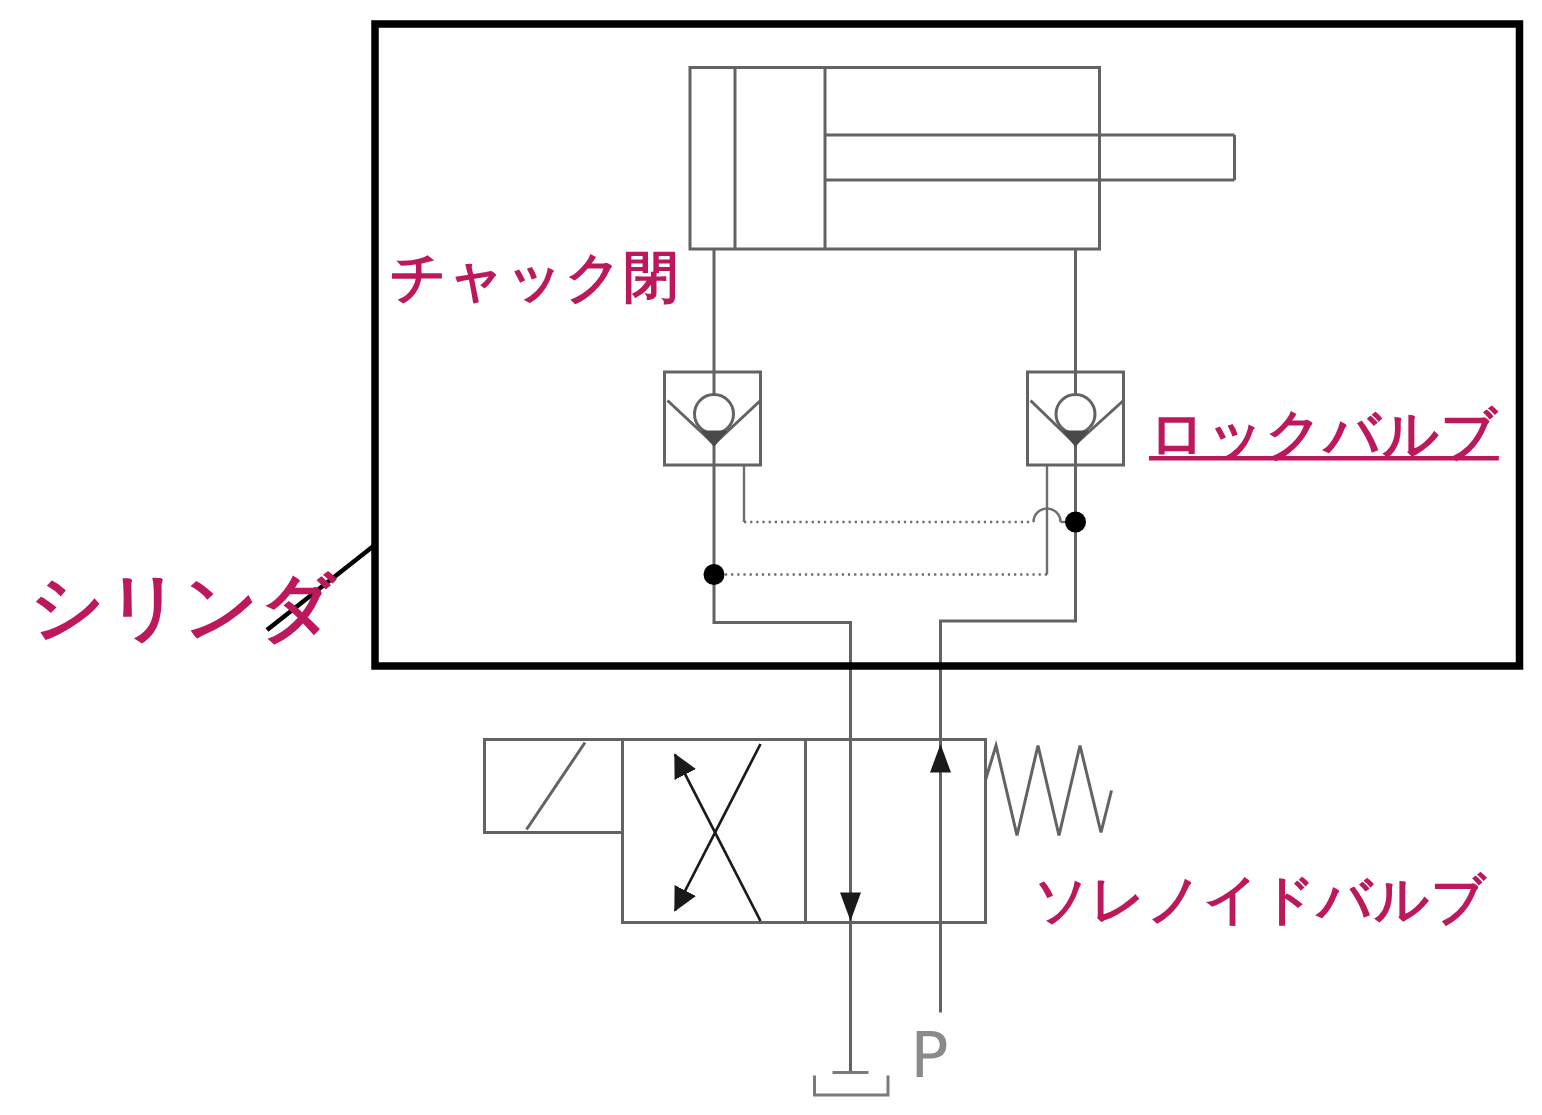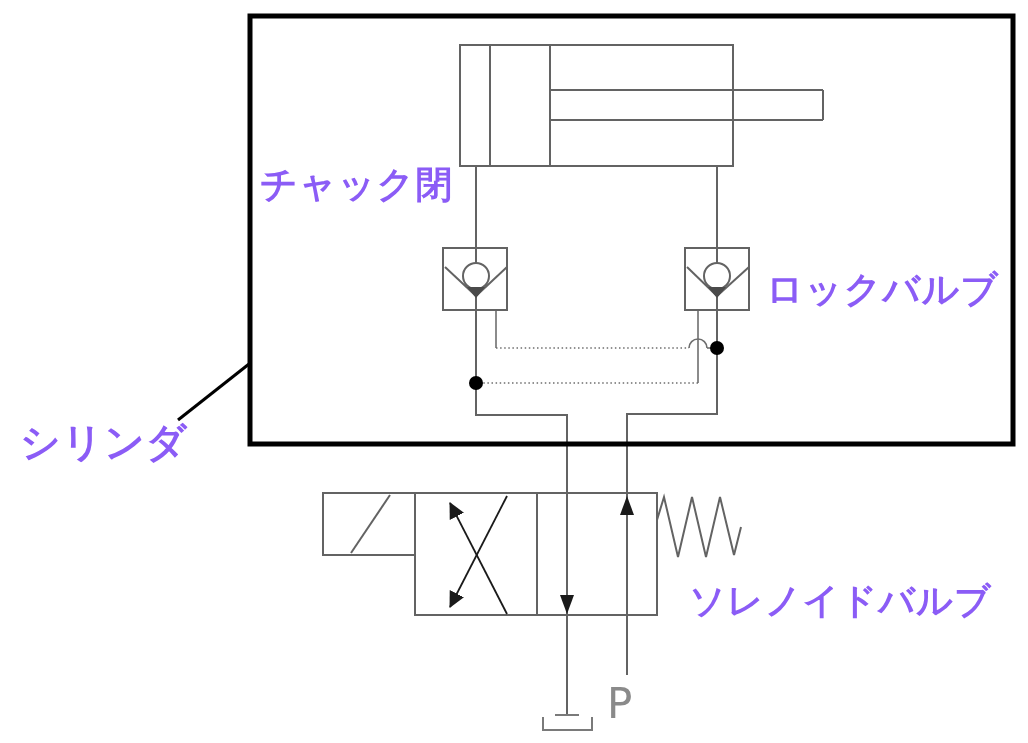--- a/index.html
+++ b/index.html
@@ -6,30 +6,30 @@
   .stage{
     position:relative;
     width:1028px;height:743px;
     background:#ffffff;
     overflow:hidden;
     font-family:"DejaVu Sans","Liberation Sans",sans-serif;
   }
   .stage svg{position:absolute;left:0;top:0;}
   .lbl{
     position:absolute;
-    color:#8b5cf6;
+    color:#be185d;
     font-weight:600;
     white-space:nowrap;
     letter-spacing:1px;
     line-height:1;
   }
-  .lbl-cylinder{left:20px;top:422px;font-size:40px;}
+  .lbl-cylinder{left:20px;top:380px;font-size:49px;}
   .lbl-chuck-close{left:260px;top:166px;font-size:37px;}
   .lbl-chuck-open{left:742px;top:172px;font-size:37px;}
-  .lbl-lock-valve{left:766px;top:271px;font-size:37px;}
+  .lbl-lock-valve{left:766px;top:271px;font-size:37px;text-decoration:underline;}
   .lbl-solenoid{left:689px;top:583px;font-size:36px;}
   .lbl-port-p{
     left:607px;top:683px;font-size:42px;
     color:#8a8a8a;font-weight:400;letter-spacing:0;
   }
 </style>
 </head>
 <body>
 
 <div class="stage">

